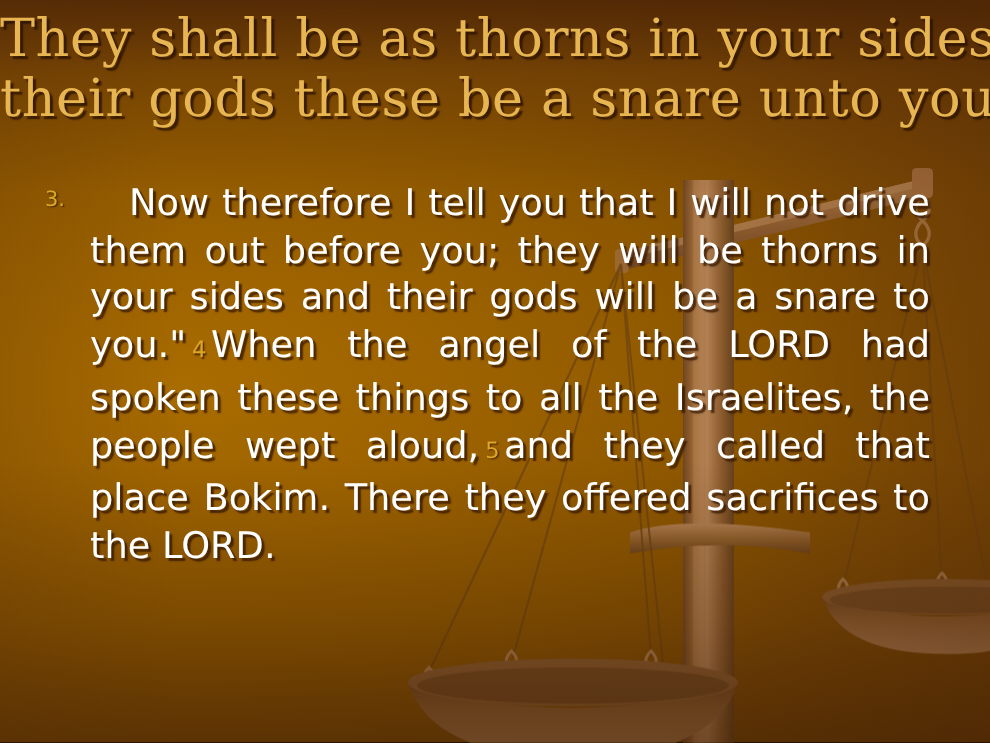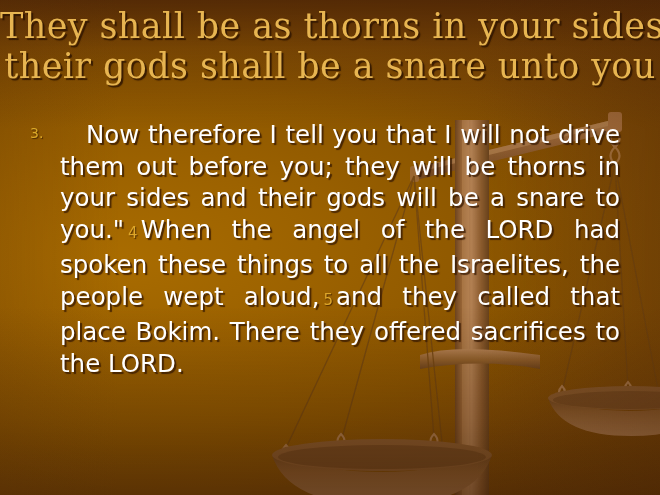--- a/index.html
+++ b/index.html
@@ -219,21 +219,21 @@
 
       </g>
     </svg>
   </div>
 
   <div class="bg-vignette"></div>
   <div class="bg-vignette-side"></div>
 
   <div class="title-block">
     <div class="title-line l1">They shall be as thorns in your sides, and</div>
-    <div class="title-line l2">their gods shall be a snare unto you</div>
+    <div class="title-line l2">their gods these be a snare unto you</div>
   </div>
 
   <div class="body-block">
     <div class="list-marker">3.</div>
     <div class="body-text">
       <span class="indent"></span><span>Now therefore I tell you that I will not drive them out before you; they will be thorns in your sides and their gods will be a snare to you."</span><span class="verse-num">4</span><span>When the angel of the LORD had spoken these things to all the Israelites, the people wept aloud,</span><span class="verse-num">5</span><span>and they called that place Bokim. There they offered sacrifices to the LORD.</span>
     </div>
   </div>
 
 </div>

